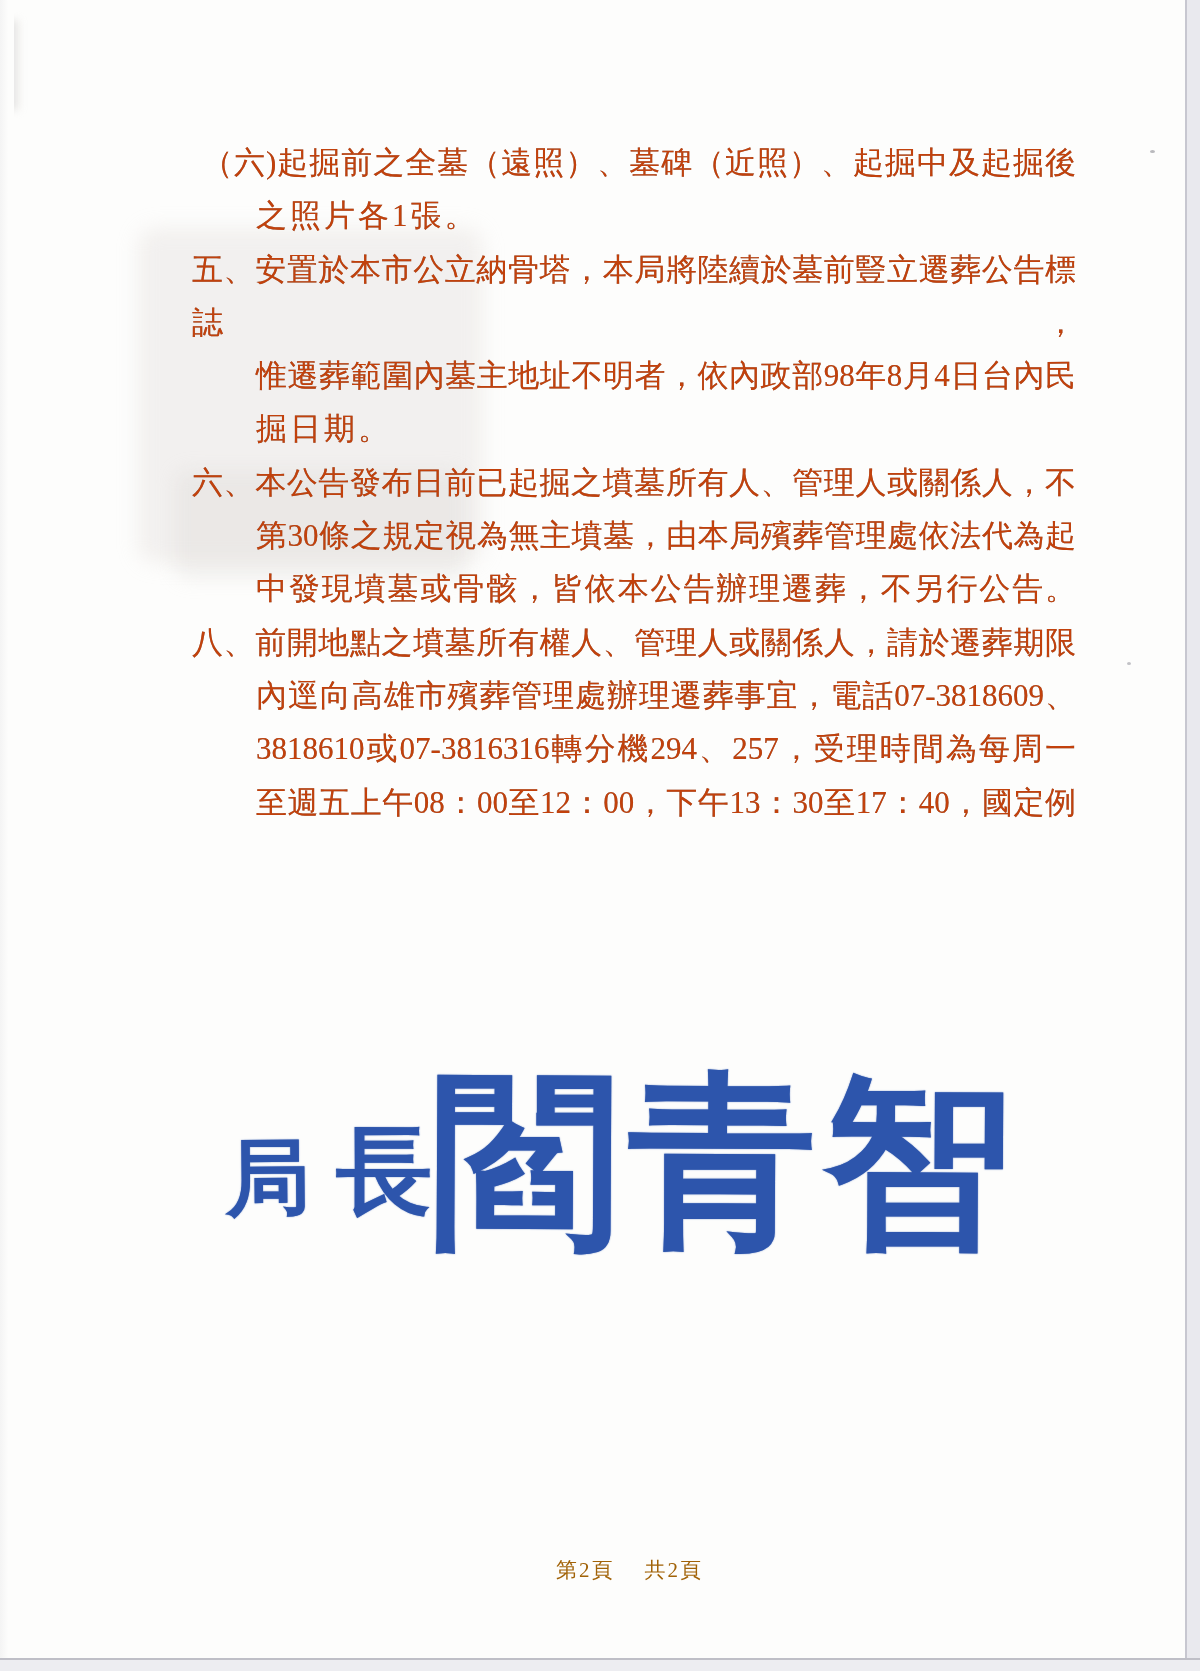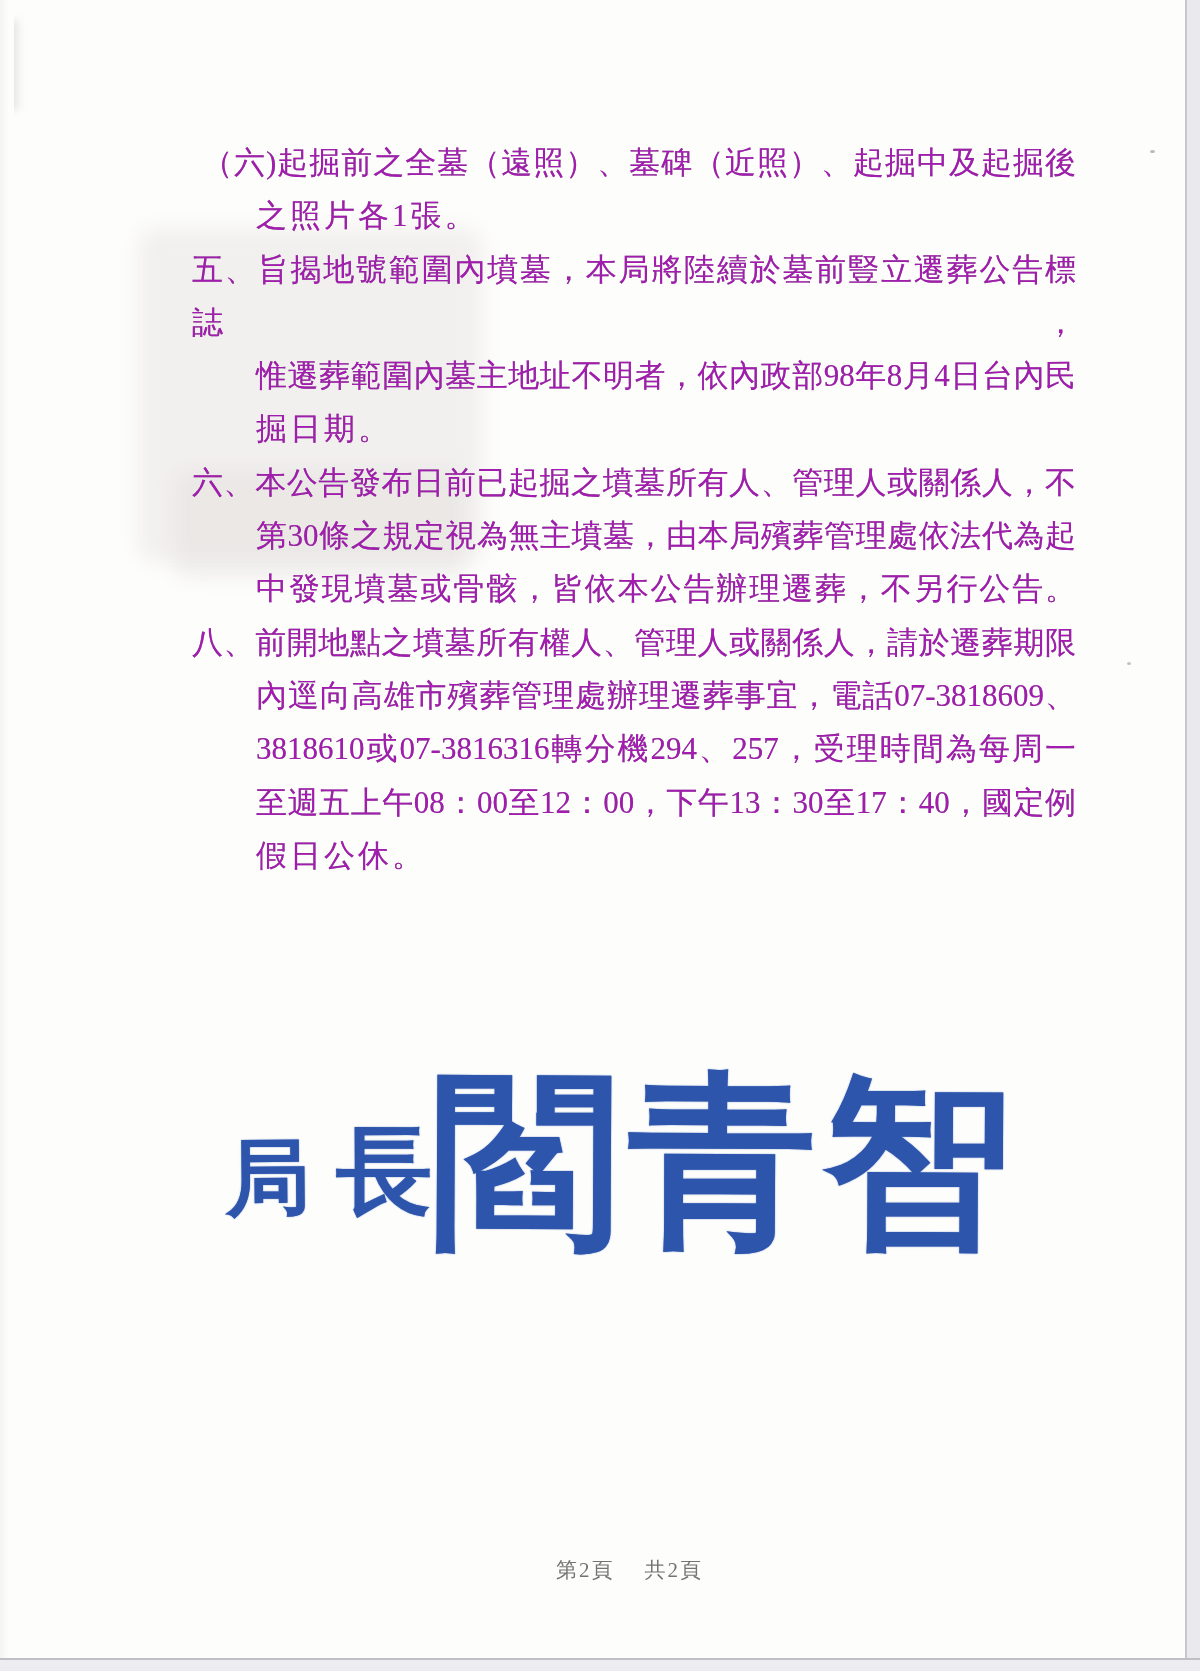--- a/index.html
+++ b/index.html
@@ -31,67 +31,66 @@
   }
   .smudge-corner{
     position:absolute;left:0;top:20px;width:18px;height:90px;
     background:rgba(190,186,182,0.35);filter:blur(4px);
   }
   .speck-1{position:absolute;left:1150px;top:150px;width:5px;height:3px;background:#b9b9bd;border-radius:50%;}
   .speck-2{position:absolute;left:1127px;top:662px;width:4px;height:3px;background:#c2c2c6;border-radius:50%;}
   
   .doc-body{
     position:absolute;left:192px;top:136px;width:884px;
-    font-size:31px;line-height:53.3px;color:#a21caf;
+    font-size:31px;line-height:53.3px;color:#c2410c;
     text-shadow:0 0 0.4px rgba(52,52,52,0.55);
   }
   .tl{white-space:nowrap;}
   .just{text-align:justify;text-align-last:justify;white-space:normal;}
   .l-item{padding-left:10px;}
   .l-cont{padding-left:64px;}
   .l-plain{letter-spacing:3px;}
   
   .stamp{position:absolute;color:#2d55ac;font-weight:bold;
     text-shadow:0 0 1px rgba(45,85,172,0.75), 0 0 2px rgba(45,85,172,0.25);}
   .stamp-s1{left:226px;top:1122px;font-size:84px;transform:rotate(-0.5deg);}
   .stamp-s2{left:336px;top:1108px;font-size:96px;}
   .stamp-big{left:432px;top:1038px;font-size:188px;letter-spacing:8px;transform:rotate(0.3deg);}
   
   .footer{
-    position:absolute;left:556px;top:1556px;font-size:21px;color:#737373;
+    position:absolute;left:556px;top:1556px;font-size:21px;color:#a16207;
     letter-spacing:2px;display:flex;gap:30px;
     font-family:"Liberation Serif","DejaVu Serif",serif;
   }
 </style>
 </head>
 <body>
 
 <div class="smudge-1"></div>
 <div class="smudge-2"></div>
 <div class="smudge-corner"></div>
 <div class="speck-1"></div>
 <div class="speck-2"></div>
 <div class="edge-left"></div>
 <div class="edge-right"></div>
 <div class="edge-bottom"></div>
 
 <div class="doc-body">
   <div class="tl just l-item">（六)起掘前之全墓（遠照）、墓碑（近照）、起掘中及起掘後</div>
   <div class="tl l-cont l-plain">之照片各1張。</div>
-  <div class="tl just">五、旨揭地號範圍內墳墓，本局將陸續於墓前豎立遷葬公告標誌，</div>
+  <div class="tl just">五、安置於本市公立納骨塔，本局將陸續於墓前豎立遷葬公告標誌，</div>
   <div class="tl just l-cont">惟遷葬範圍內墓主地址不明者，依內政部98年8月4日台內民</div>
   <div class="tl l-cont l-plain">掘日期。</div>
   <div class="tl just">六、本公告發布日前已起掘之墳墓所有人、管理人或關係人，不</div>
   <div class="tl just l-cont">第30條之規定視為無主墳墓，由本局殯葬管理處依法代為起</div>
   <div class="tl just l-cont">中發現墳墓或骨骸，皆依本公告辦理遷葬，不另行公告。</div>
   <div class="tl just">八、前開地點之墳墓所有權人、管理人或關係人，請於遷葬期限</div>
   <div class="tl just l-cont">內逕向高雄市殯葬管理處辦理遷葬事宜，電話07-3818609、</div>
   <div class="tl just l-cont">3818610或07-3816316轉分機294、257，受理時間為每周一</div>
   <div class="tl just l-cont">至週五上午08：00至12：00，下午13：30至17：40，國定例</div>
-  <div class="tl l-cont l-plain">假日公休。</div>
 </div>
 
 <div>
   <span class="stamp stamp-s1">局</span>
   <span class="stamp stamp-s2">長</span>
   <span class="stamp stamp-big">閻青智</span>
 </div>
 
 <div class="footer">
   <span>第2頁</span>

